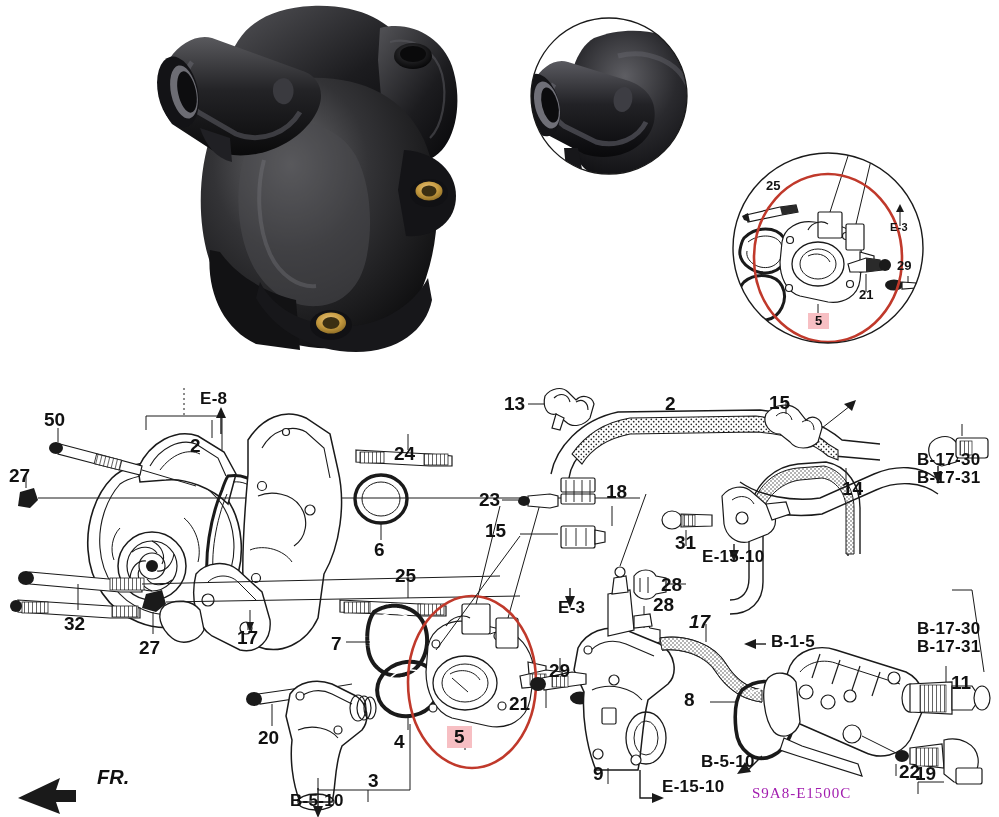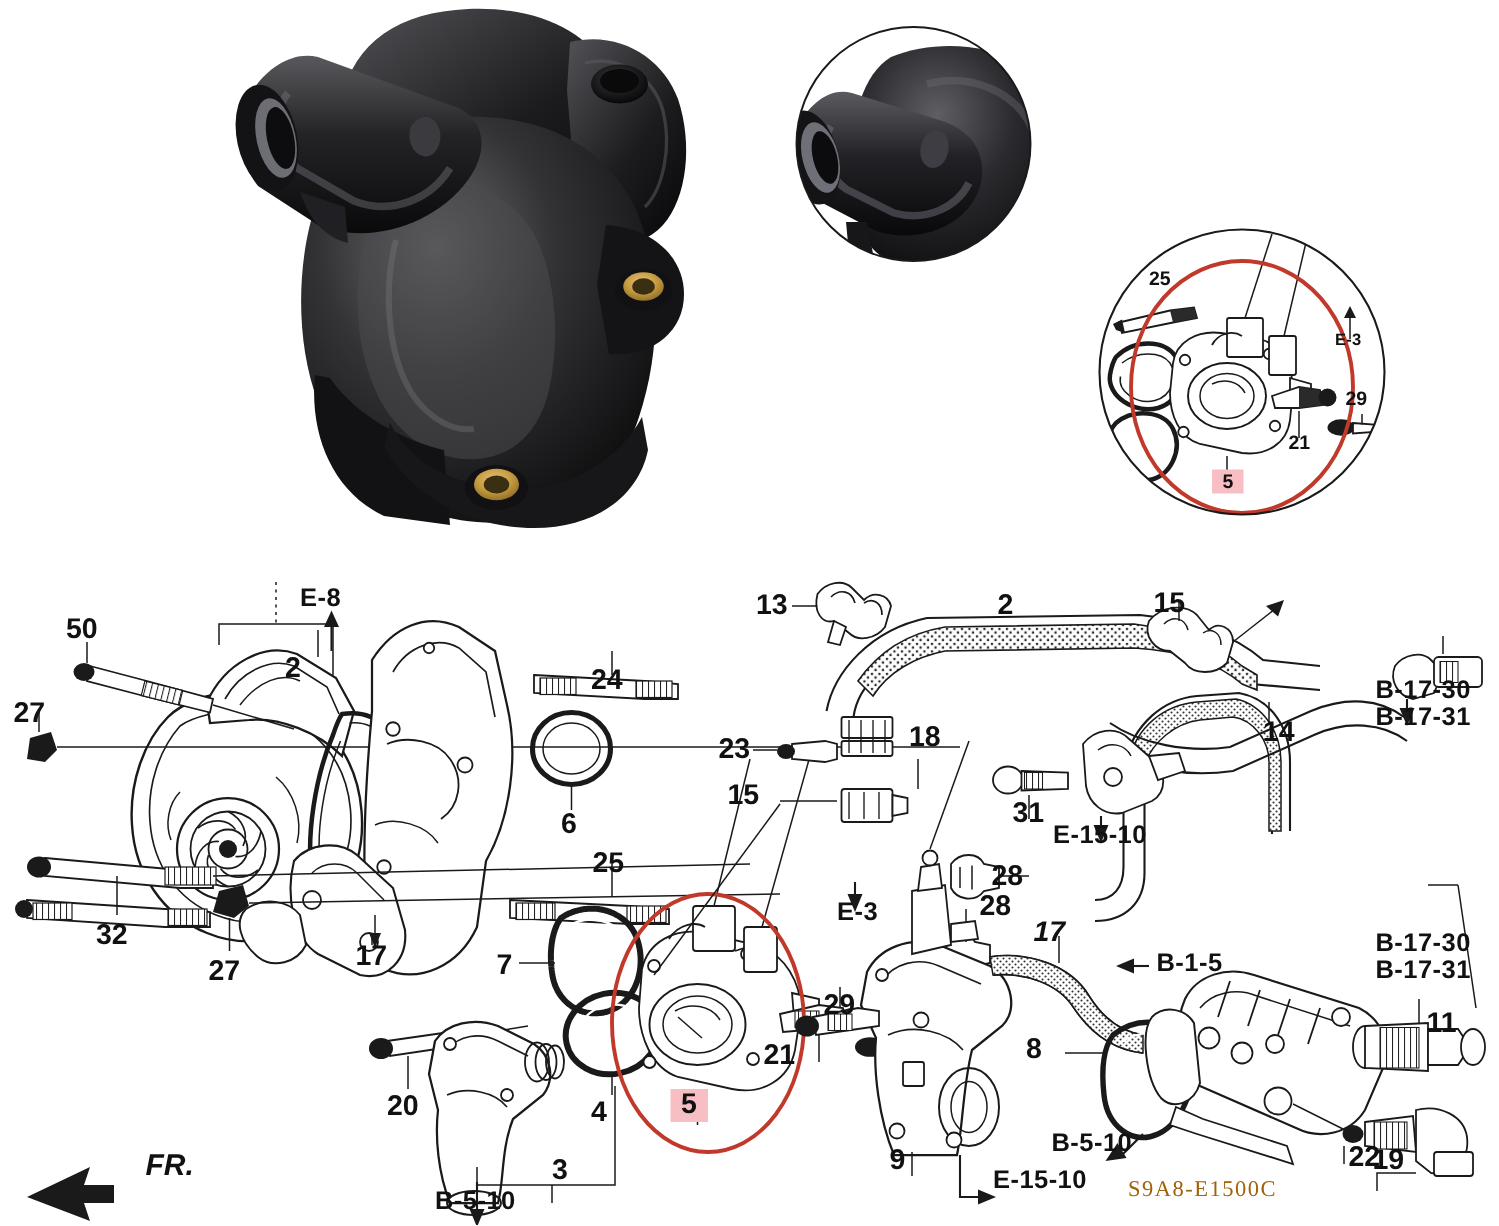--- a/index.html
+++ b/index.html
@@ -6,21 +6,21 @@
   body{font-family:"Liberation Sans",sans-serif;}
   #page{position:relative;width:999px;height:817px;background:#ffffff;overflow:hidden;}
 
   
   .photo-wrap{position:absolute;overflow:hidden;}
   .lbl{position:absolute;font-family:"Liberation Sans",sans-serif;font-weight:bold;color:#111;white-space:nowrap;line-height:1;}
   .num{font-size:19px;}
   .num-sm{font-size:13px;}
   .code{font-size:17px;letter-spacing:.3px;}
   .code-sm{font-size:11px;letter-spacing:.2px;}
-  .footer-code{font-family:"Liberation Serif",serif;font-size:15px;font-weight:normal;letter-spacing:1px;color:#a16207;}
+  .footer-code{font-family:"Liberation Serif",serif;font-size:15px;font-weight:normal;letter-spacing:1px;color:#a21caf;}
   .fr-label{font-size:20px;font-weight:bold;font-style:italic;}
 
   .hl{background:#f7bfc3;padding:1px 7px 2px 7px;}
 
   svg{display:block;}
   .ln{stroke:#1a1a1a;fill:none;}
   .thin{stroke-width:1;}
   .med{stroke-width:1.4;}
   .fillblk{fill:#1a1a1a;}
   .fillwht{fill:#ffffff;stroke:#1a1a1a;stroke-width:1.2;}

